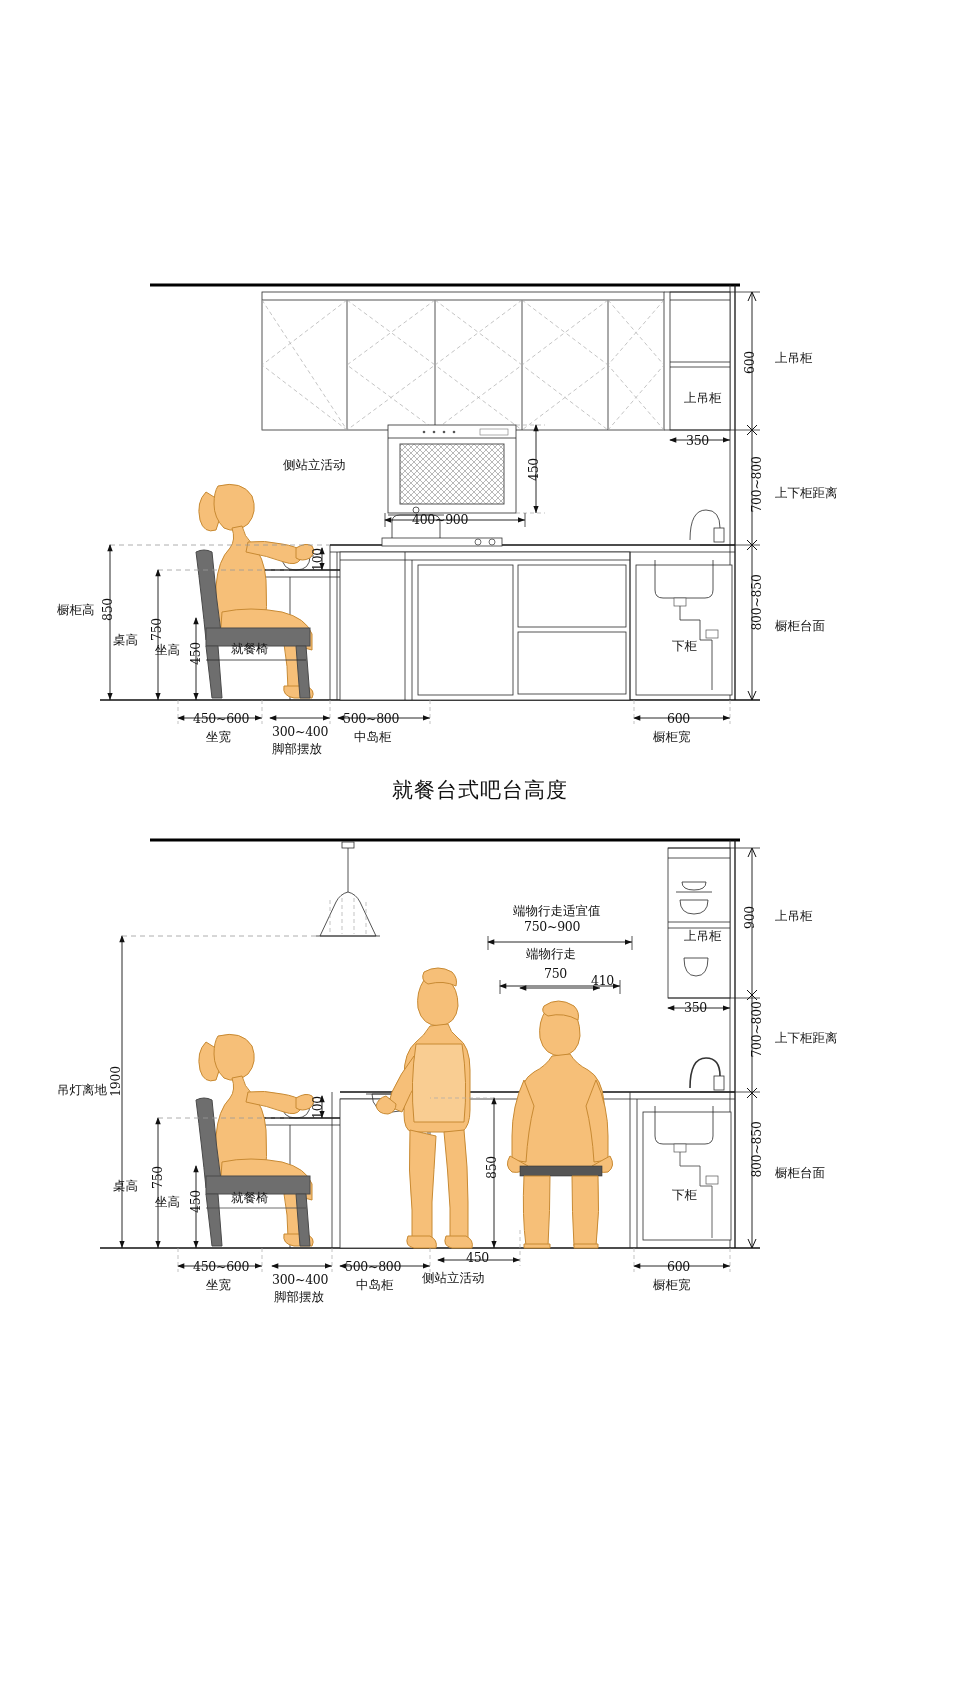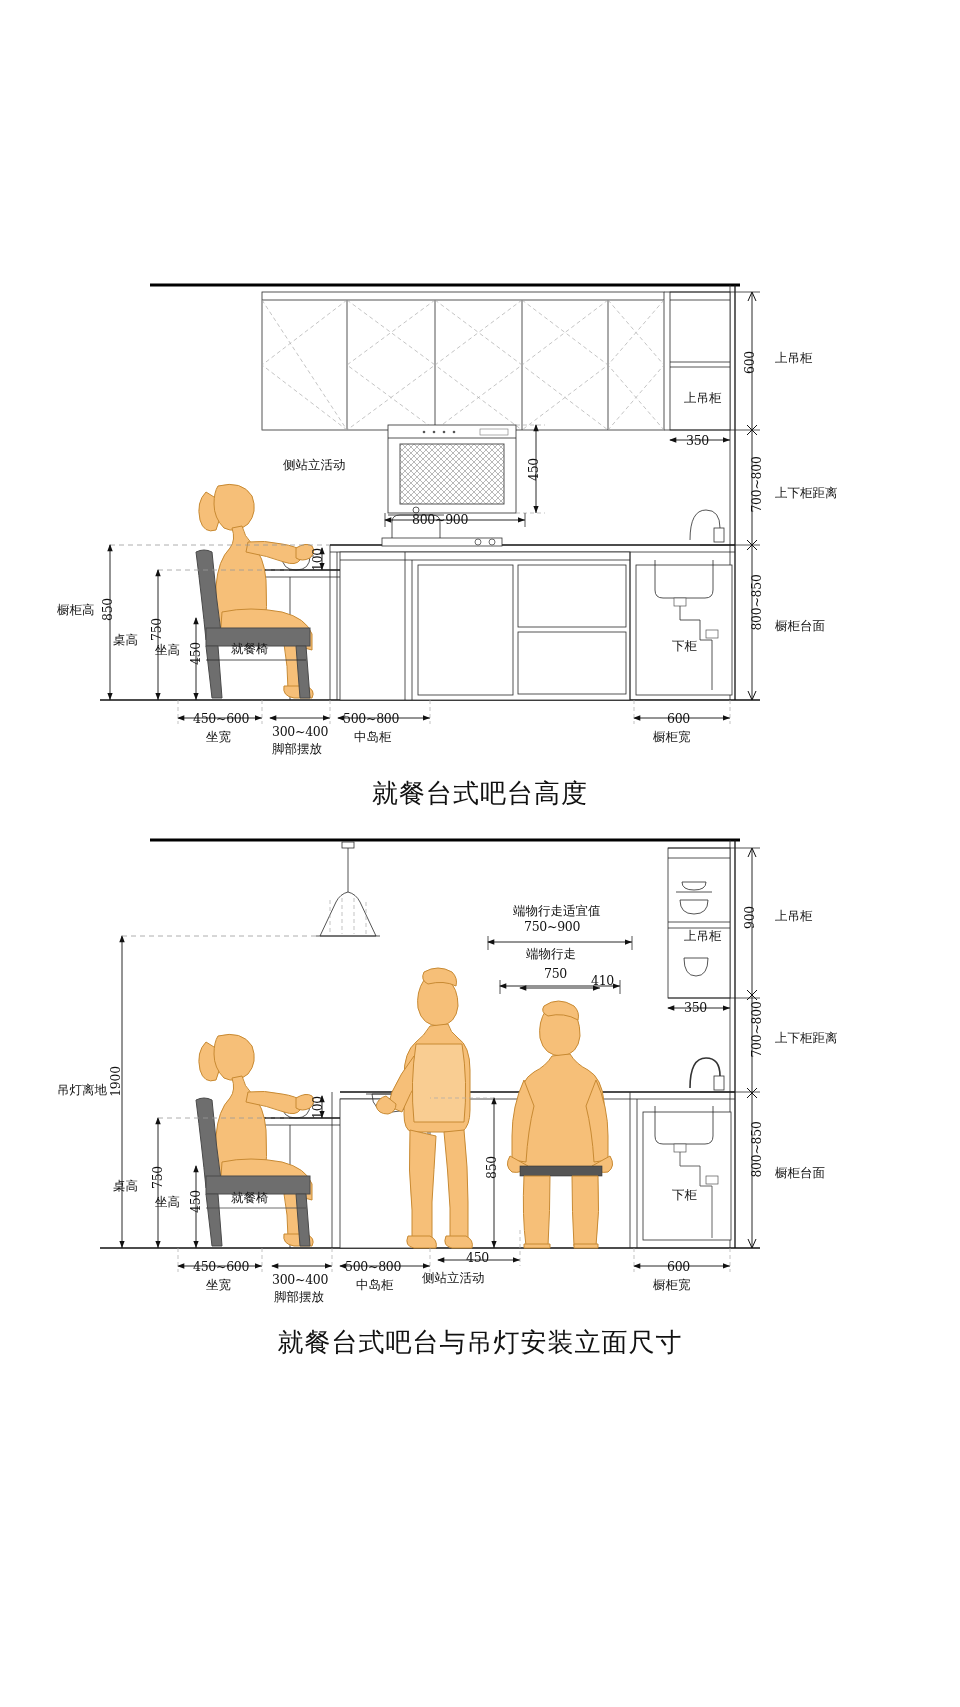--- a/index.html
+++ b/index.html
@@ -1,21 +1,21 @@
 <!DOCTYPE html>
 <html><head>
 <meta charset="utf-8">
 <style>
   html,body{margin:0;padding:0;background:#fff;}
   body{width:960px;height:1707px;position:relative;font-family:"DejaVu Sans","Liberation Sans",sans-serif;color:#111;overflow:hidden;}
   .diagram{position:absolute;left:0;width:960px;}
   #diagram-1{top:0;height:830px;}
   #diagram-2{top:830px;height:877px;}
   svg{display:block;position:absolute;top:0;left:0;}
-  .cap{position:absolute;width:100%;text-align:center;font-size:26px;letter-spacing:1px;color:#111;font-family:"DejaVu Sans","Liberation Sans",sans-serif;}
+  .cap{position:absolute;width:100%;text-align:center;font-size:21px;letter-spacing:1px;color:#111;font-family:"DejaVu Sans","Liberation Sans",sans-serif;}
   .lbl{position:absolute;font-size:12.5px;white-space:nowrap;color:#111;font-family:"DejaVu Sans","Liberation Sans",sans-serif;}
   .lbl.num{font-family:"DejaVu Serif","Liberation Serif",serif;font-size:12.5px;letter-spacing:-0.3px;}
   .rot{transform-origin:center center;transform:rotate(-90deg);}
   .orange{fill:#f6bf78;stroke:#c88a33;stroke-width:1;}
   .orange2{fill:#f9cd92;stroke:#c88a33;stroke-width:1;}
   .grey{fill:#6e6e6e;stroke:#4a4a4a;stroke-width:1;}
   .ln-thin{stroke:#2a2a2a;stroke-width:0.8;fill:none;}
   .ln-med{stroke:#111;stroke-width:1.3;fill:none;}
   .ln-thick{stroke:#000;stroke-width:3;fill:none;}
   .dash{stroke:#9a9a9a;stroke-width:0.8;fill:none;stroke-dasharray:5 4;}
@@ -247,21 +247,21 @@
 <div class="lbl" style="left:206px;top:729px;">坐宽</div>
 <div class="lbl num" style="left:272px;top:724px;">300~400</div>
 <div class="lbl" style="left:272px;top:741px;">脚部摆放</div>
 <div class="lbl num" style="left:343px;top:711px;">500~800</div>
 <div class="lbl" style="left:354px;top:729px;">中岛柜</div>
 <div class="lbl num" style="left:667px;top:711px;">600</div>
 <div class="lbl" style="left:653px;top:729px;">橱柜宽</div>
 
 <div class="lbl num rot" style="left:306px;top:552px;">100</div>
 <div class="lbl num rot" style="left:522px;top:462px;">450</div>
-<div class="lbl num" style="left:412px;top:512px;">800~900</div>
+<div class="lbl num" style="left:412px;top:512px;">400~900</div>
 
 <div class="cap" style="top:776px;">就餐台式吧台高度</div>
 </div>
 
 <div class="diagram" id="diagram-2">
 <svg width="960" height="877" viewBox="0 0 960 877">
 
   <g>
     <line class="ln-thick" x1="150" y1="10" x2="740" y2="10"></line>
   </g>
@@ -474,14 +474,13 @@
 <div class="lbl" style="left:206px;top:447px;">坐宽</div>
 <div class="lbl num" style="left:272px;top:442px;">300~400</div>
 <div class="lbl" style="left:274px;top:459px;">脚部摆放</div>
 <div class="lbl num" style="left:345px;top:429px;">500~800</div>
 <div class="lbl" style="left:356px;top:447px;">中岛柜</div>
 <div class="lbl num" style="left:466px;top:420px;">450</div>
 <div class="lbl" style="left:422px;top:440px;">侧站立活动</div>
 <div class="lbl num" style="left:667px;top:429px;">600</div>
 <div class="lbl" style="left:653px;top:447px;">橱柜宽</div>
 
-<div class="cap" style="top:495px;">就餐台式吧台与吊灯安装立面尺寸</div>
 </div>
 
 </body></html>

